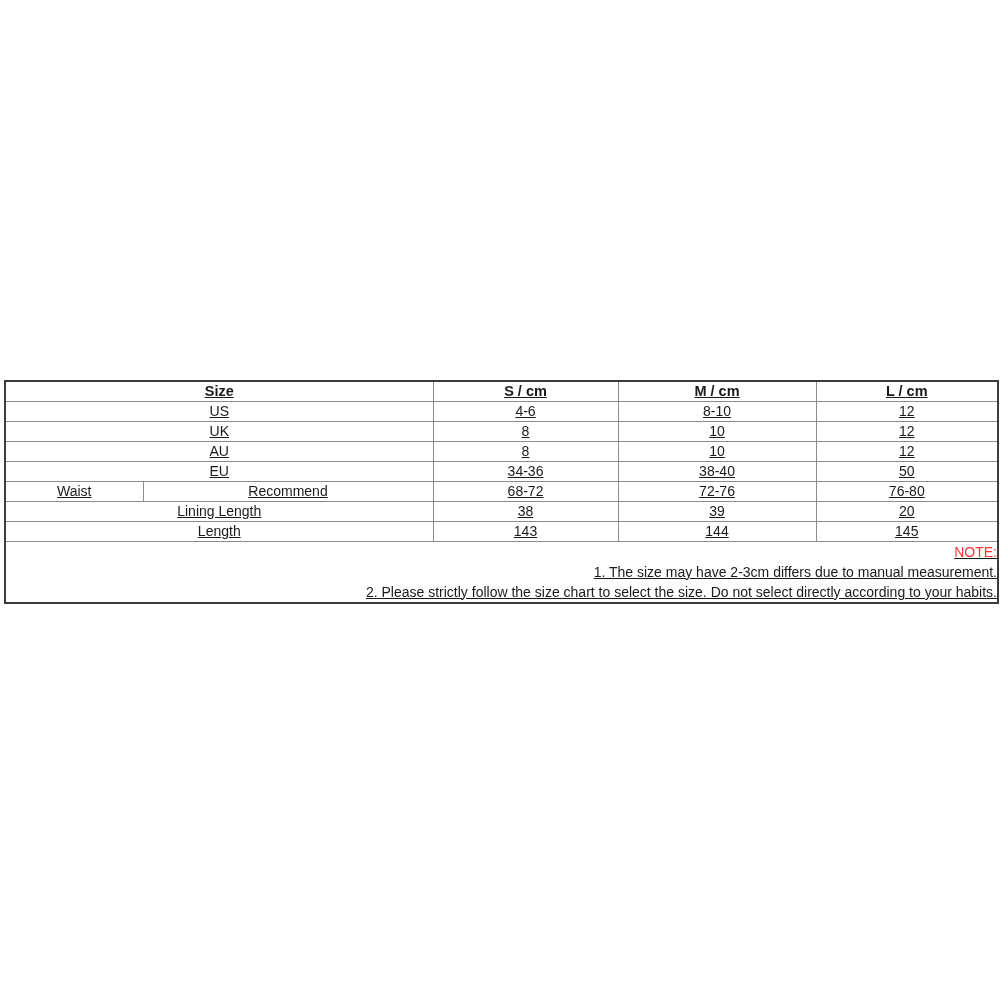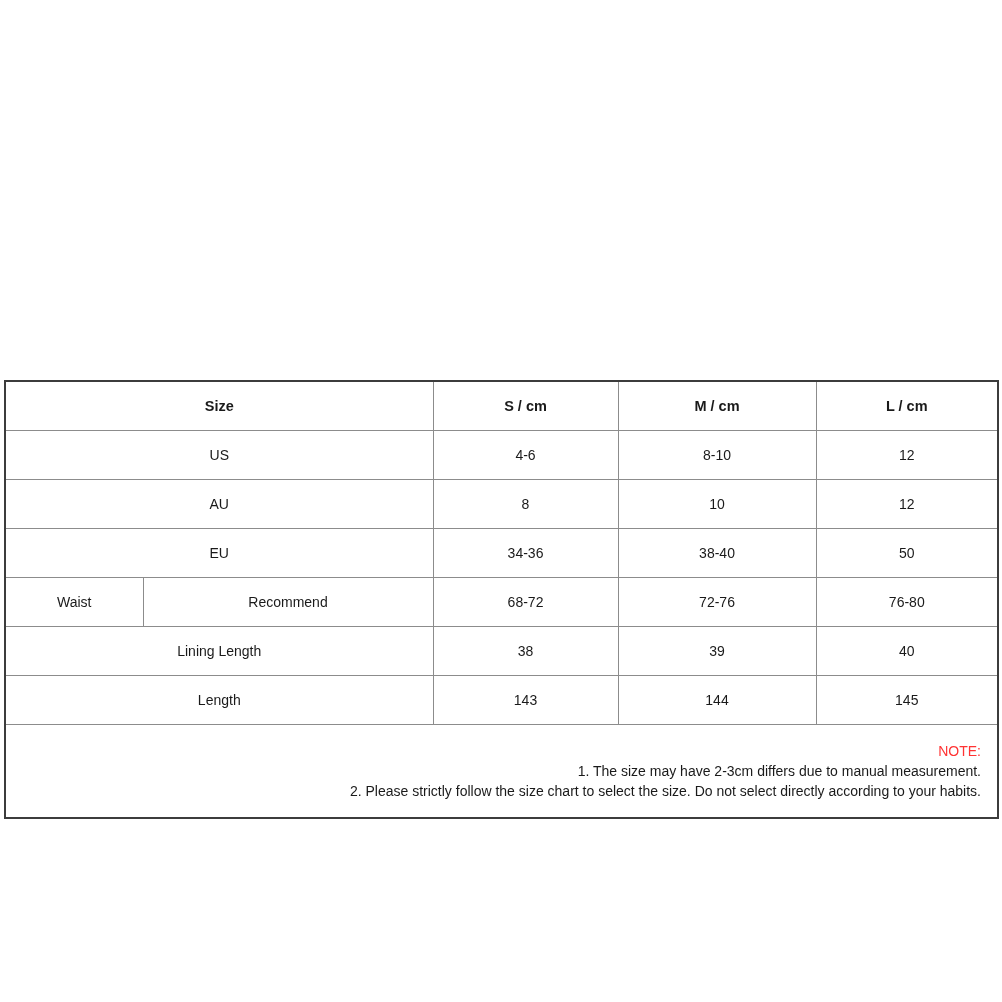--- a/index.html
+++ b/index.html
@@ -25,23 +25,24 @@
     border-collapse: collapse;
     table-layout: fixed;
     border: 2px solid var(--border-outer);
     font-size: 14px;
   }
   .size-table td, .size-table th {
     border: 1px solid var(--border-inner);
     text-align: center;
     vertical-align: middle;
     height: 20px;
-    padding: 16px;
+    padding: 0;
     overflow: hidden;
     white-space: nowrap;
+    text-decoration: underline;
   }
   .size-table th { font-weight: bold; font-size: 14.5px; }
   .note-cell { height: 60px; white-space: normal; }
   .note-cell div { height: 20px; line-height: 20px; text-align: right; }
   .note-title { color: var(--note-red); }
   .col-a { width: 138px; }
   .col-b { width: 290px; }
   .col-s { width: 185px; }
   .col-m { width: 198px; }
   .col-l { width: 182px; }
@@ -65,20 +66,26 @@
         <th>M / cm</th>
         <th>L / cm</th>
       </tr>
       <tr>
         <td colspan="2">US</td>
         <td>4-6</td>
         <td>8-10</td>
         <td>12</td>
       </tr>
       <tr>
+        <td colspan="2">UK</td>
+        <td>8</td>
+        <td>10</td>
+        <td>12</td>
+      </tr>
+      <tr>
         <td colspan="2">AU</td>
         <td>8</td>
         <td>10</td>
         <td>12</td>
       </tr>
       <tr>
         <td colspan="2">EU</td>
         <td>34-36</td>
         <td>38-40</td>
         <td>50</td>
@@ -87,21 +94,21 @@
         <td>Waist</td>
         <td>Recommend</td>
         <td>68-72</td>
         <td>72-76</td>
         <td>76-80</td>
       </tr>
       <tr>
         <td colspan="2">Lining Length</td>
         <td>38</td>
         <td>39</td>
-        <td>40</td>
+        <td>20</td>
       </tr>
       <tr>
         <td colspan="2">Length</td>
         <td>143</td>
         <td>144</td>
         <td>145</td>
       </tr>
       <tr>
         <td colspan="5" class="note-cell">
           <div class="note-title">NOTE:</div>

